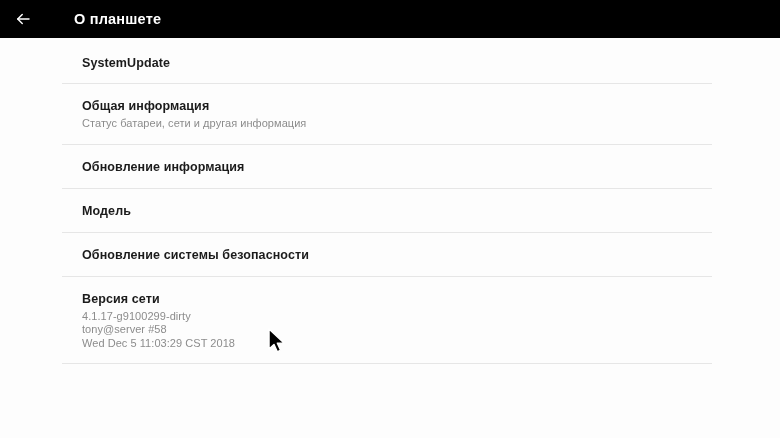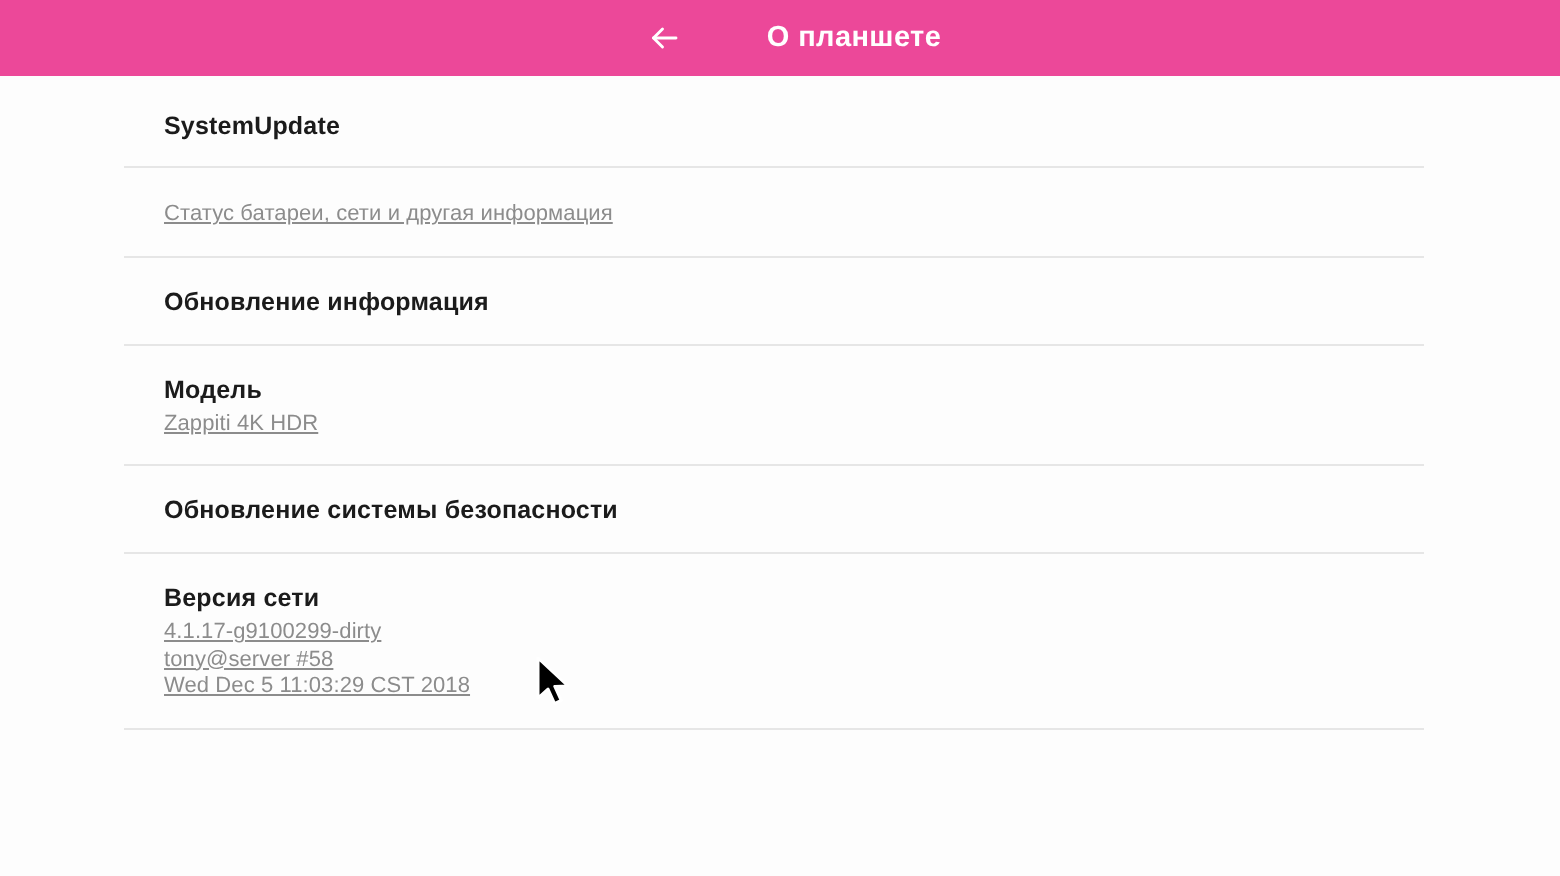--- a/index.html
+++ b/index.html
@@ -11,25 +11,24 @@
     height: 438px;
     background: #ffffff;
     font-family: "Liberation Sans", sans-serif;
     overflow: hidden;
     position: relative;
   }
 
   
   #app-bar {
     height: 38px;
-    background: #ec4899;
+    background: #000000;
     display: flex;
     align-items: center;
     position: relative;
-    justify-content: center;
   }
   #back-button {
     width: 46px;
     height: 38px;
     display: flex;
     align-items: center;
     justify-content: center;
     cursor: pointer;
   }
   #back-button svg { display: block; }
@@ -71,21 +70,20 @@
   .row-sub {
     font-size: 11px;
     color: #8c8c8c;
     line-height: 14px;
     margin-top: 3px;
     letter-spacing: 0.05px;
   }
   .row-sub-line {
     display: block;
     line-height: 13.5px;
-    text-decoration: underline;
   }
 
   
   .settings-row.first {
     padding-top: 17px;
     padding-bottom: 12px;
   }
 
   
   #mouse-cursor {
@@ -111,34 +109,32 @@
 </div>
 
 <div id="content">
   <div class="settings-list">
 
     <div class="settings-row first">
       <div class="row-title">SystemUpdate</div>
     </div>
 
     <div class="settings-row">
+      <div class="row-title">Общая информация</div>
       <div class="row-sub">
         <span class="row-sub-line">Статус батареи, сети и другая информация</span>
       </div>
     </div>
 
     <div class="settings-row">
       <div class="row-title">Обновление информация</div>
     </div>
 
     <div class="settings-row">
       <div class="row-title">Модель</div>
-      <div class="row-sub">
-        <span class="row-sub-line">Zappiti 4K HDR</span>
-      </div>
     </div>
 
 
     <div class="settings-row">
       <div class="row-title">Обновление системы безопасности</div>
     </div>
 
     <div class="settings-row">
       <div class="row-title">Версия сети</div>
       <div class="row-sub">

